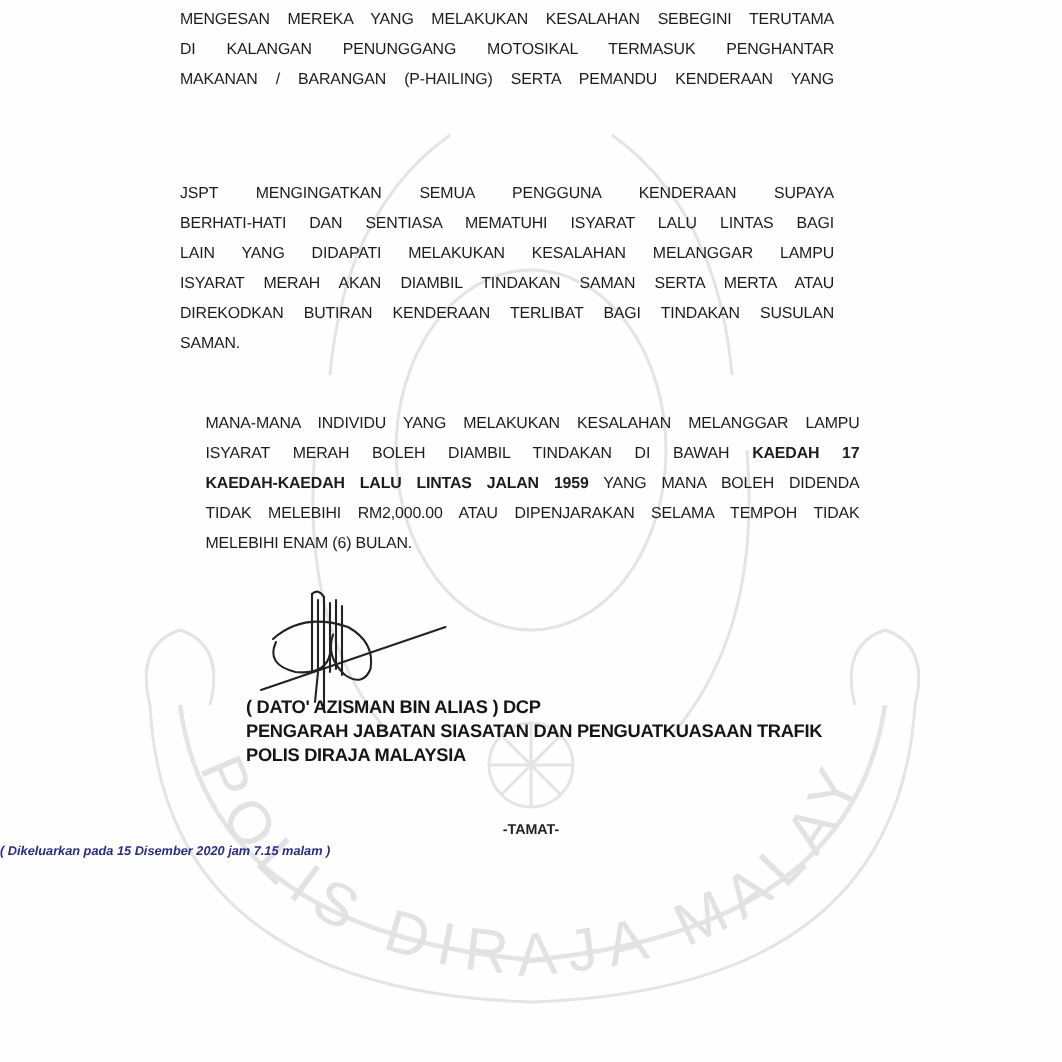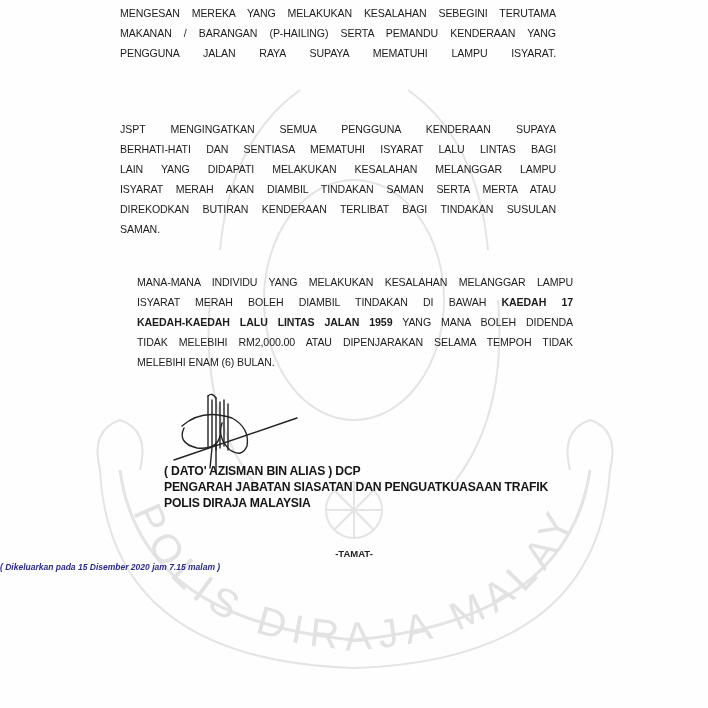--- a/index.html
+++ b/index.html
@@ -58,22 +58,22 @@
       <path id="wm-arc" d="M130 500 Q170 640 354 650 Q540 640 580 500"></path>
     </defs>
     <text letter-spacing="8">
       <textPath href="#wm-arc" startOffset="2%" id="wm-textpath">POLIS DIRAJA MALAYSIA</textPath>
     </text>
   </g>
 </svg>
 
 <div class="para" style="top:3px;">
   <span class="line">MENGESAN MEREKA YANG MELAKUKAN KESALAHAN SEBEGINI TERUTAMA</span>
+  <span class="line">DI KALANGAN PENUNGGANG MOTOSIKAL TERMASUK PENGHANTAR</span>
   <span class="line">MAKANAN / BARANGAN (P-HAILING) SERTA PEMANDU KENDERAAN YANG</span>
-  <span class="line">PENGGUNA JALAN RAYA SUPAYA MEMATUHI LAMPU ISYARAT.</span>
 </div>
 
 <div class="para" style="top:119px;">
   <span class="line">JSPT MENGINGATKAN SEMUA PENGGUNA KENDERAAN SUPAYA</span>
   <span class="line">BERHATI-HATI DAN SENTIASA MEMATUHI ISYARAT LALU LINTAS BAGI</span>
   <span class="line">LAIN YANG DIDAPATI MELAKUKAN KESALAHAN MELANGGAR LAMPU</span>
   <span class="line">ISYARAT MERAH AKAN DIAMBIL TINDAKAN SAMAN SERTA MERTA ATAU</span>
   <span class="line">DIREKODKAN BUTIRAN KENDERAAN TERLIBAT BAGI TINDAKAN SUSULAN</span>
   <span class="line last">SAMAN.</span>
 </div>

